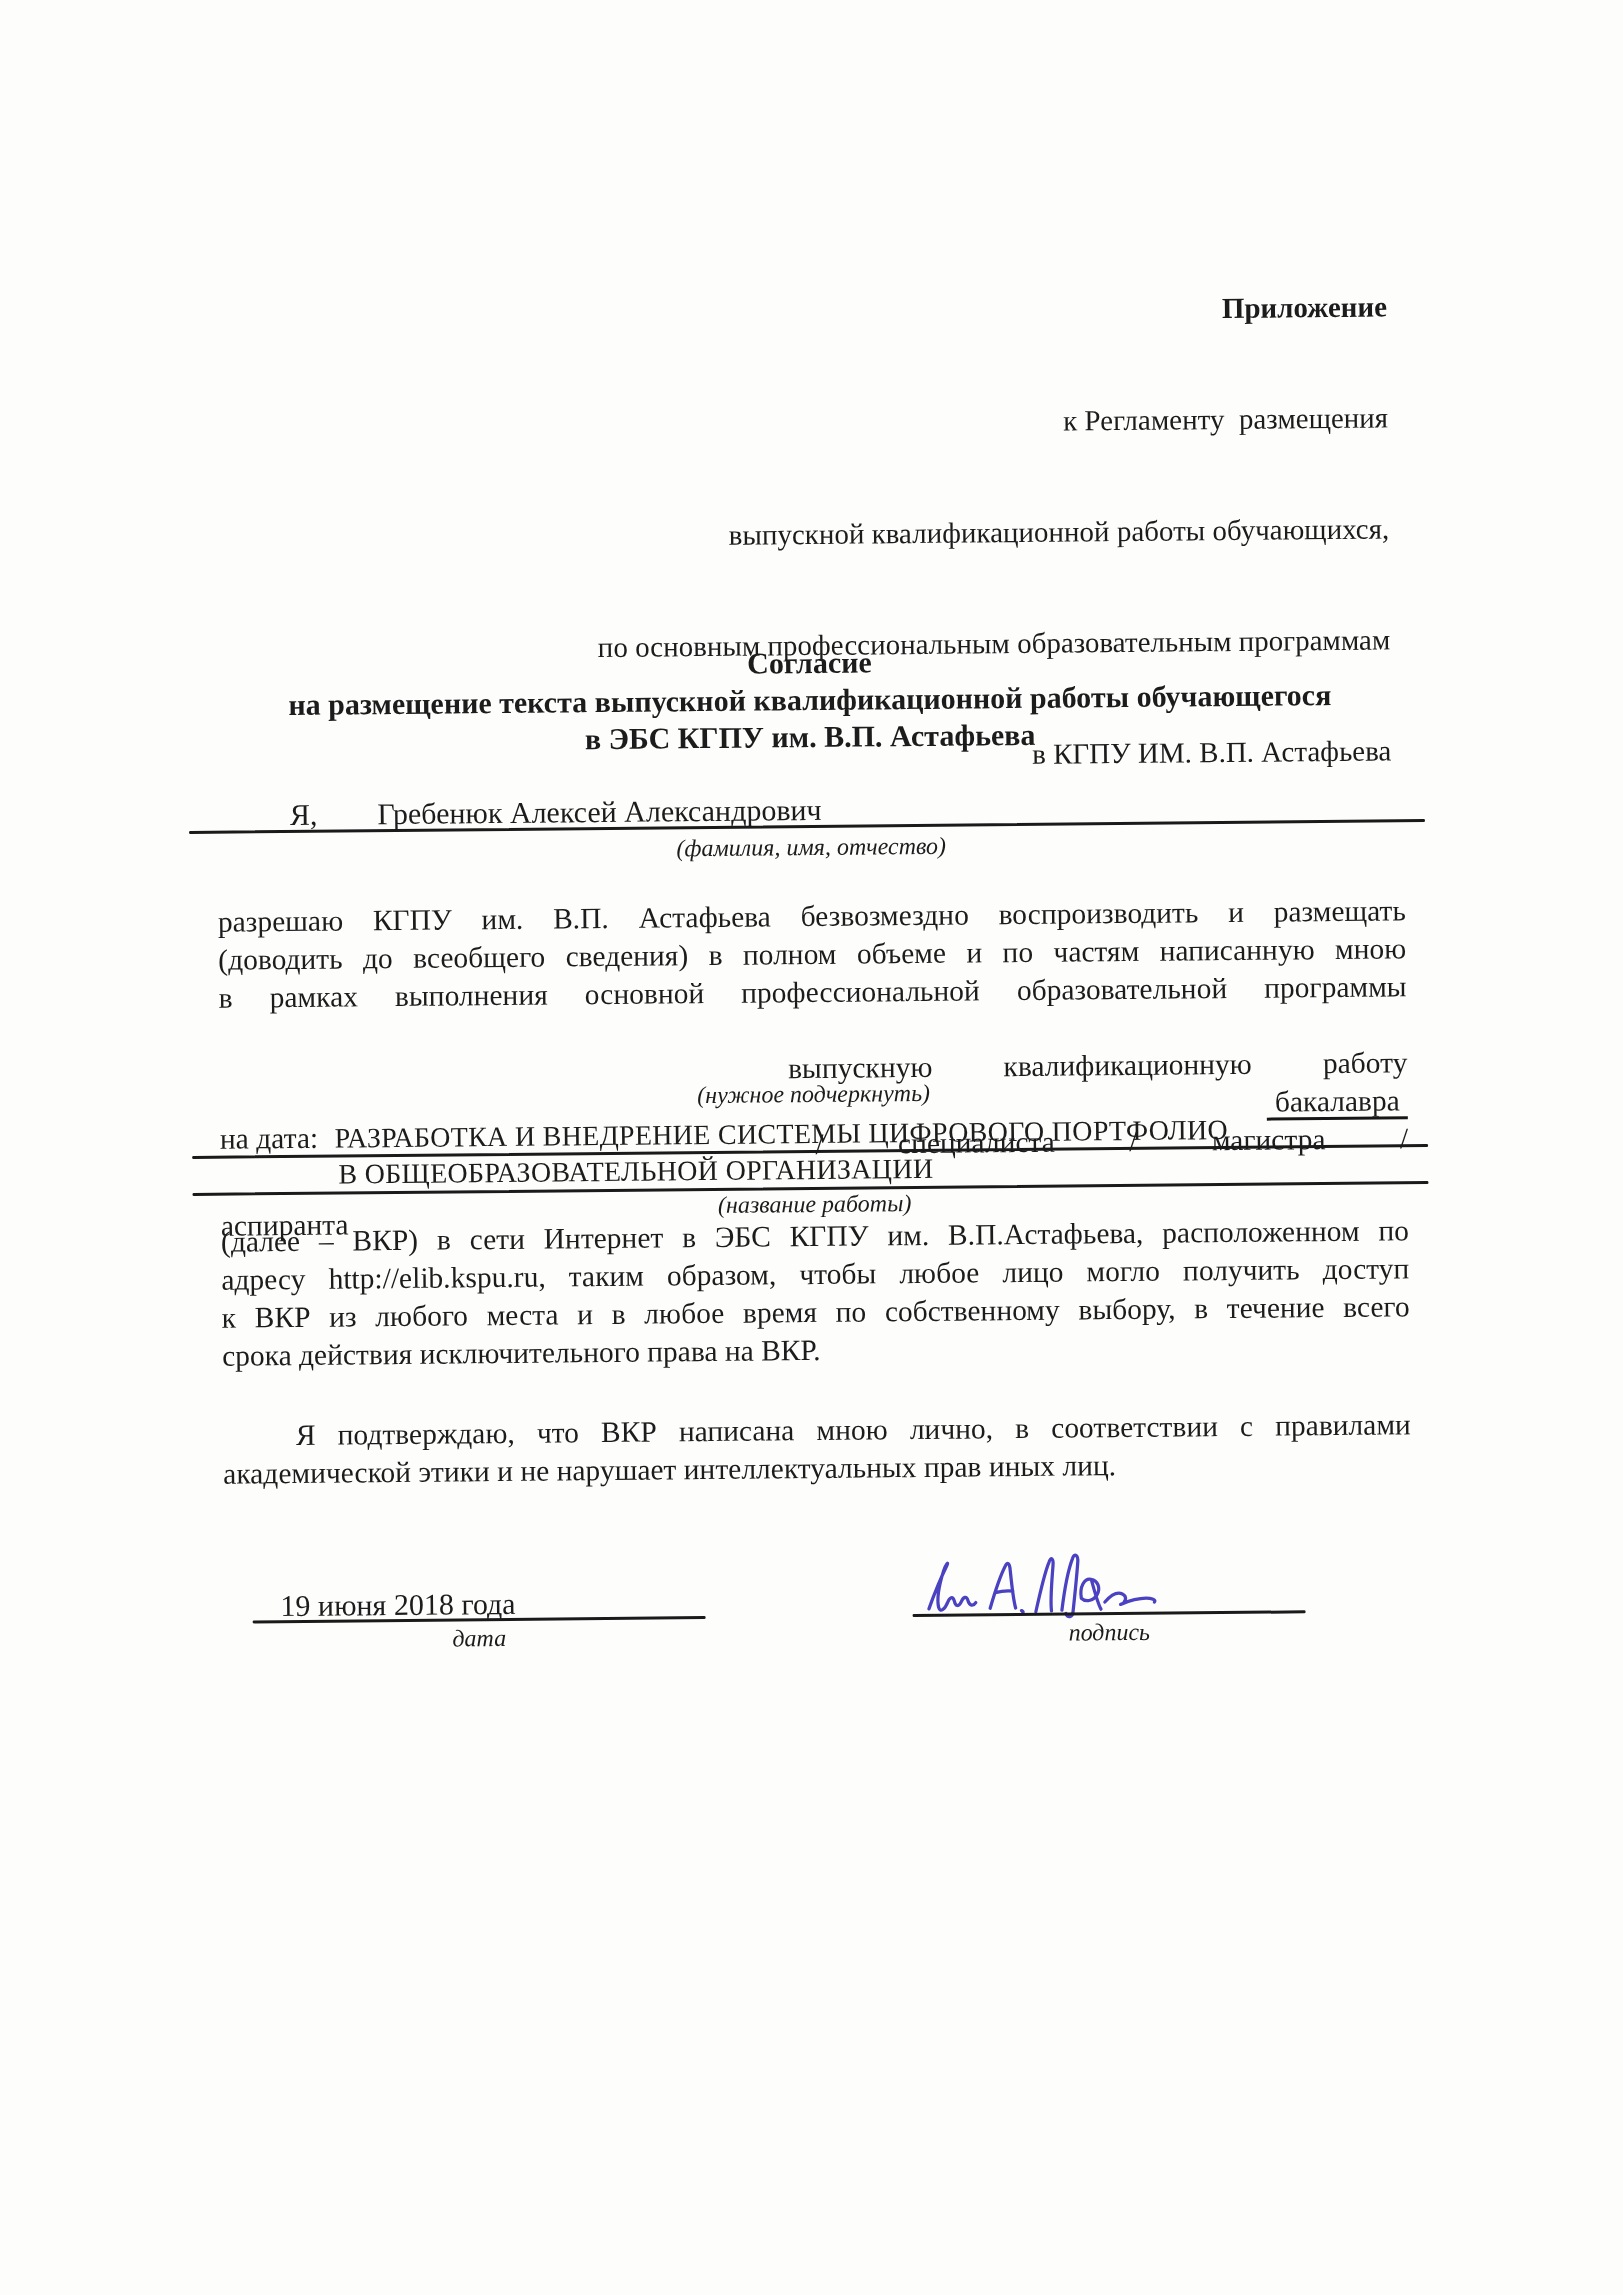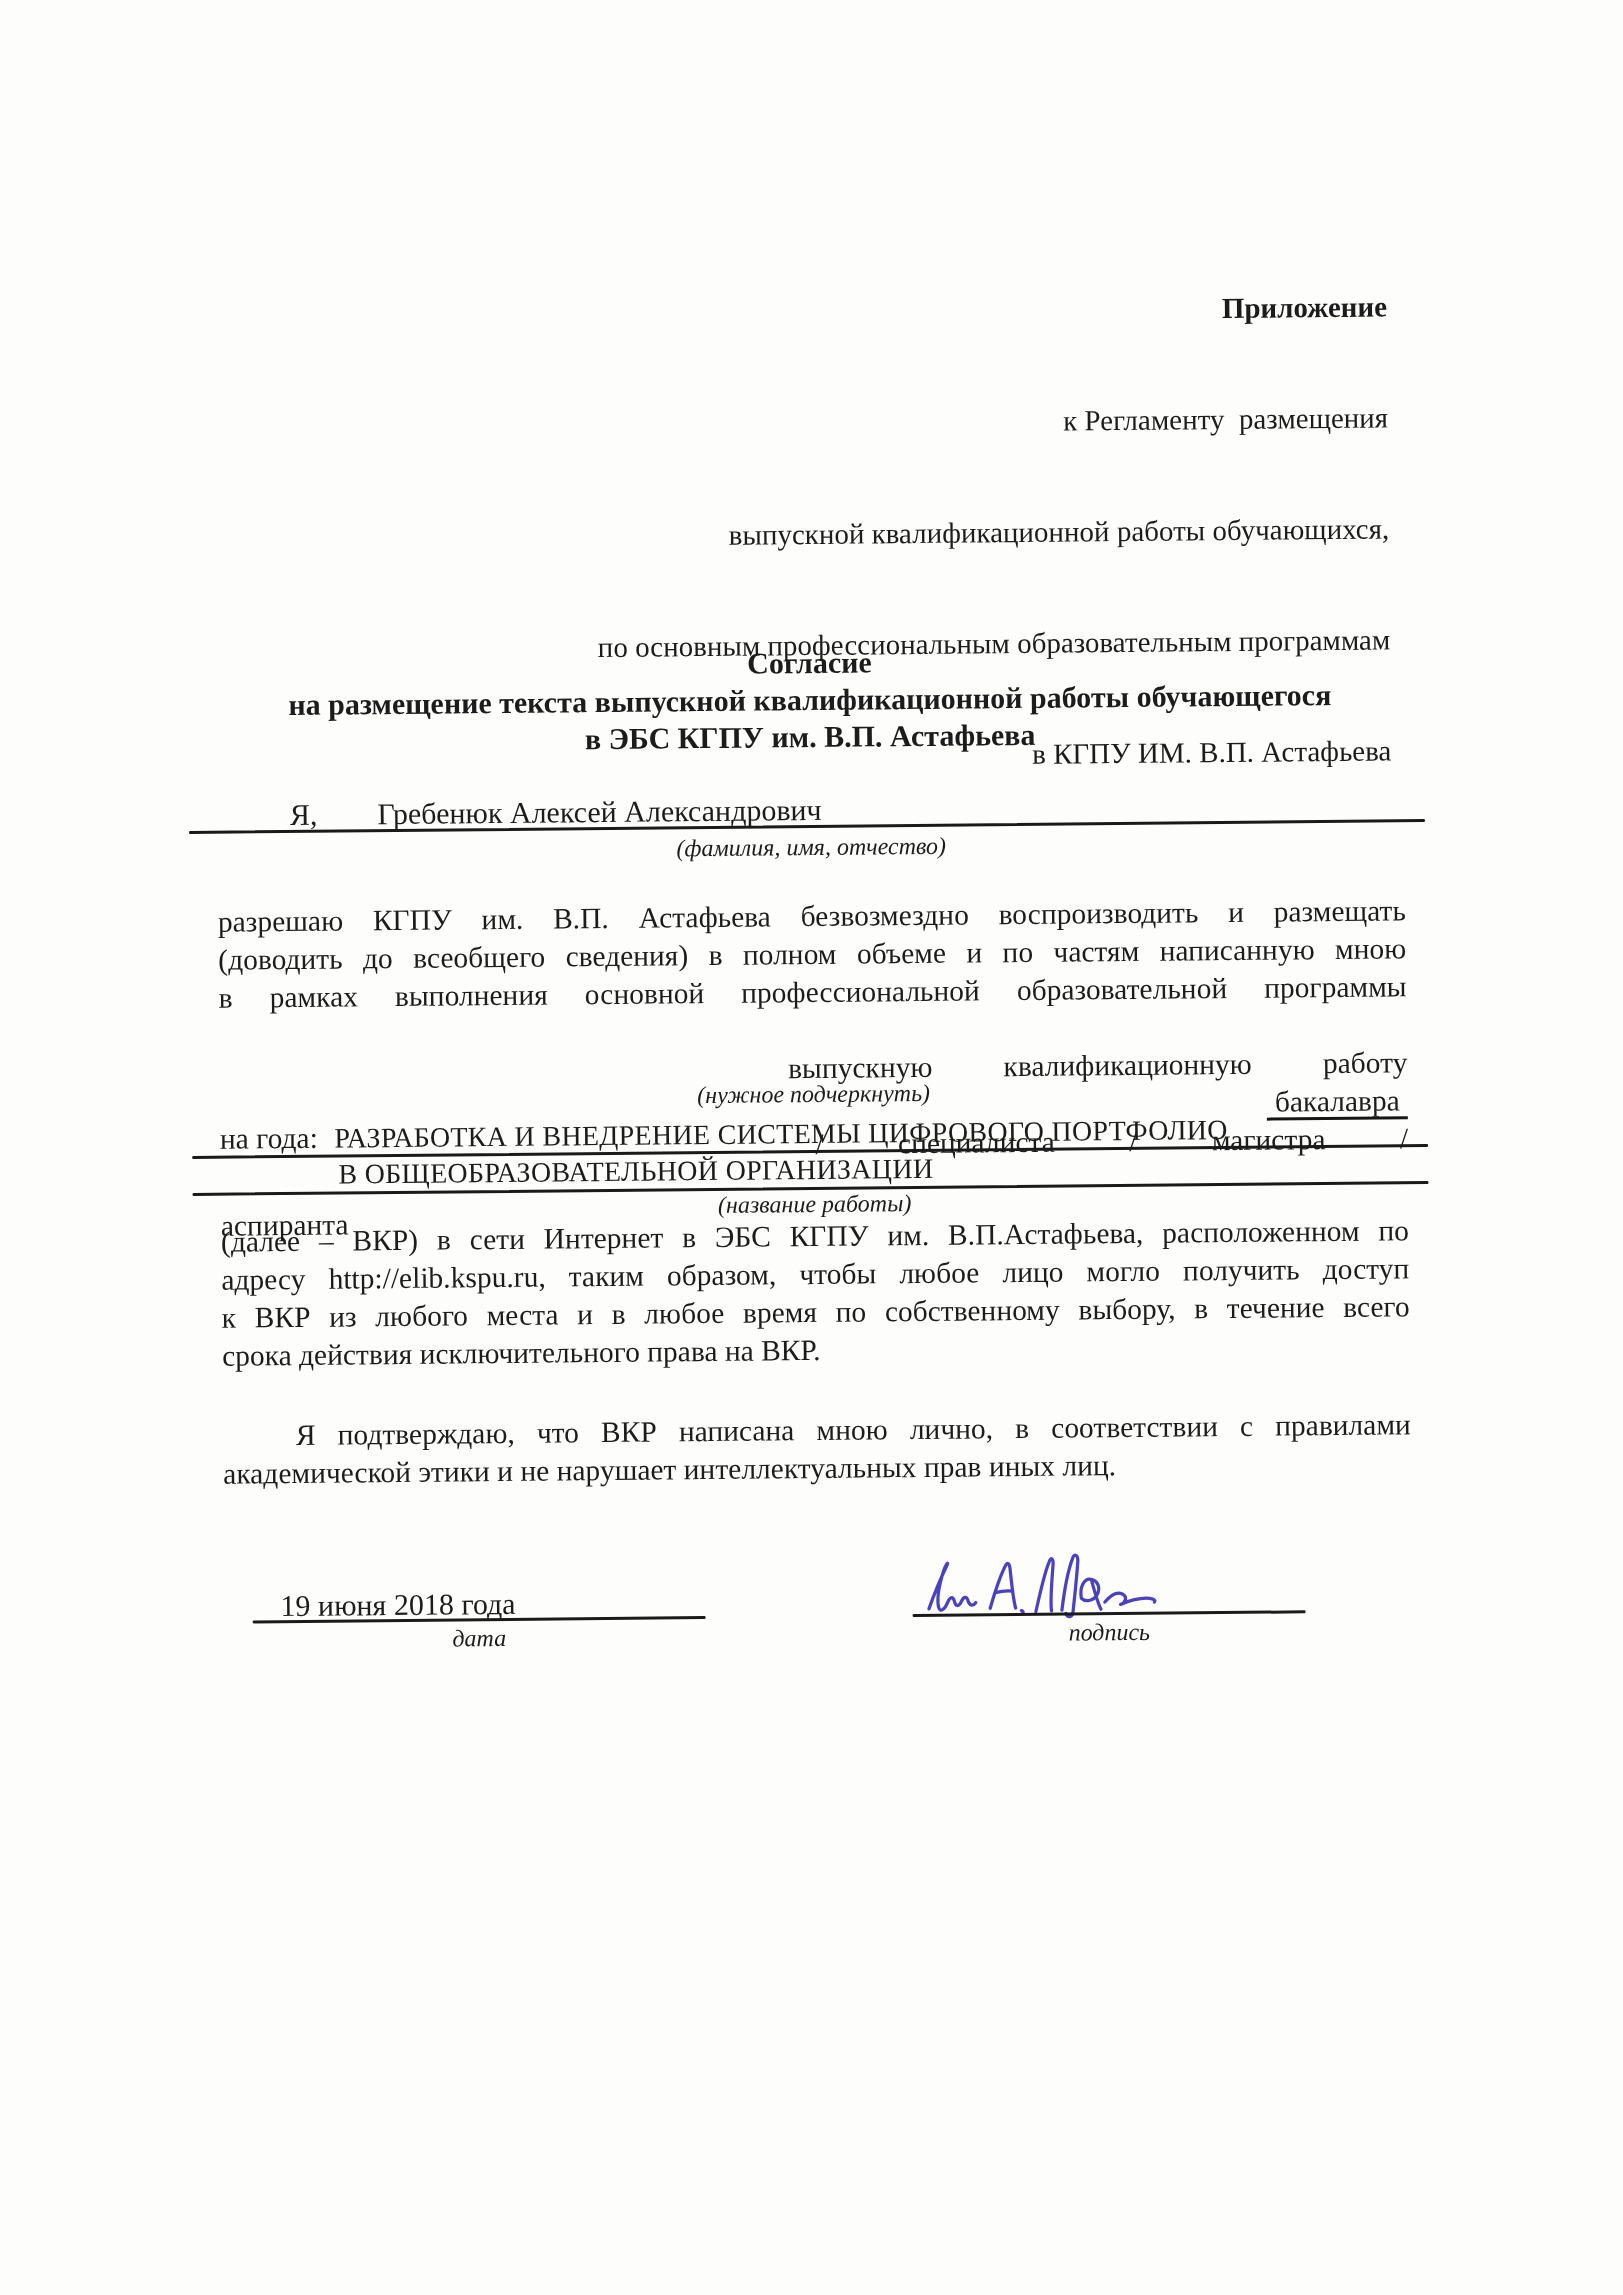--- a/index.html
+++ b/index.html
@@ -63,21 +63,21 @@
       <div class="body-line just">
         <span>выпускную квалификационную работу</span>
         <span class="deg-underline">бакалавра</span>
         <span>/ специалиста / магистра /</span>
       </div>
       <div class="body-line">аспиранта</div>
     </div>
     <div class="abs caption" style="top:1080px;left:219px;width:1188px;">(нужное подчеркнуть)</div>
 
     <div class="abs topic-line" style="top:1116px;left:219px;width:1208px;">
-      <span>на года:</span>
+      <span>на дата:</span>
       <span class="topic-caps" style="margin-left:9.2px;">РАЗРАБОТКА И ВНЕДРЕНИЕ СИСТЕМЫ ЦИФРОВОГО ПОРТФОЛИО</span>
     </div>
     <div class="rule" style="top:1150px;left:191px;width:1236px;"></div>
     <div class="abs topic-line topic-caps" style="top:1153px;left:219px;width:1208px;padding-left:118px;">В ОБЩЕОБРАЗОВАТЕЛЬНОЙ ОРГАНИЗАЦИИ</div>
     <div class="rule" style="top:1187px;left:191px;width:1236px;"></div>
     <div class="abs caption" style="top:1190px;left:219px;width:1188px;">(название работы)</div>
 
     <div class="abs" style="top:1217px;left:219px;width:1188px;">
       <div class="body-line just">(далее – ВКР) в сети Интернет в ЭБС КГПУ им. В.П.Астафьева, расположенном по</div>
       <div class="body-line just">адресу http://elib.kspu.ru, таким образом, чтобы любое лицо могло получить доступ</div>

